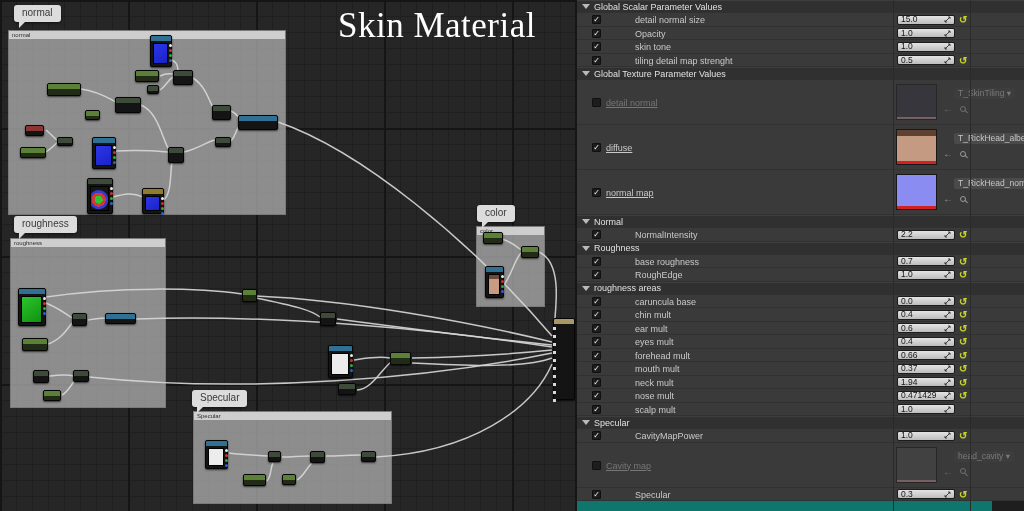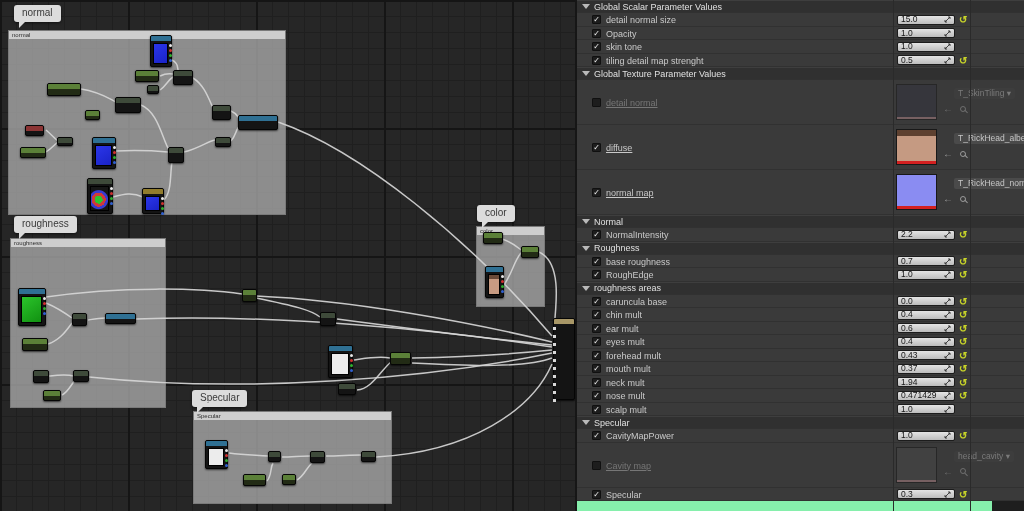--- a/index.html
+++ b/index.html
@@ -37,36 +37,36 @@
   .th-green    { background:linear-gradient(145deg,#2bc42b,#119111); }
   .th-white    { background:#ececec; }
   .th-face     { background:linear-gradient(#6b4a38 0 22%, #c89b82 22% 100%); }
   .th-colorful { background:radial-gradient(circle at 45% 55%, #2dc42d 0 4px, #cf3a3a 4px 7px, #3a3acf 7px 9px, #161616 10px); }
   .pins { position:absolute; right:-1px; top:8px; display:flex; flex-direction:column; gap:2px; }
   .pins span { width:3px; height:3px; border-radius:50%; display:block; }
   .outpins { position:absolute; left:-1px; top:8px; display:flex; flex-direction:column; gap:5px; }
   .outpins span { width:3px; height:3px; background:#d9d9d9; display:block; }
 
   
-  #panel { position:absolute; left:577px; top:0; width:415px; height:511px; background:#86efac;
+  #panel { position:absolute; left:577px; top:0; width:415px; height:511px; background:#0f766e;
     font-size:9px; color:#c9c9c9; }
   #panel-rows { position:relative; }
   .vdiv { position:absolute; top:0; bottom:0; width:1px; background:#2a2a2a; z-index:9; }
   .row { position:relative; width:447px; border-bottom:1px solid #313131; }
   .cat { height:13px; background:#303030; border-top:1px solid #3e3e3e; display:flex; align-items:center;
     gap:4px; padding-left:5px; color:#e0e0e0; }
   .cat .tri { width:0; height:0; border-left:4px solid transparent; border-right:4px solid transparent;
     border-top:5px solid #b9b9b9; }
   .prow { height:13.5px; background:#3a3a3a; }
   .trow { height:45px; background:#3a3a3a; }
   .chk { position:absolute; left:15px; width:9px; height:9px; background:#1d1d1d; border:1px solid #101010;
     border-radius:1px; color:#efefef; font-size:8px; line-height:7px; text-align:center; }
   .prow .chk { top:2px; } .trow .chk { top:18px; }
   .plabel { position:absolute; left:29px; white-space:nowrap; }
-  .prow .plabel { top:2px; } .trow .plabel { top:18px;text-decoration:underline; }
+  .prow .plabel { top:2px;margin-left:29px; } .trow .plabel { top:18px;text-decoration:underline; }
   .dim { color:#767676; }
   .spin { position:absolute; left:320px; top:1.5px; width:58px; height:10px;
     background:linear-gradient(#e4e4e4,#bdbdbd); border:1px solid #1c1c1c; border-radius:2px;
     color:#161616; display:flex; align-items:center; justify-content:space-between; padding:0 3px; }
   .spin .val { font-size:8.5px; line-height:9px; }
   .reset { position:absolute; left:382px; top:1px; color:#c9d529; font-size:10px; line-height:11px;
     font-weight:bold; }
   .pthumb { position:absolute; left:319px; top:4px; width:41px; height:36px; border:1px solid #181818; }
   .pthumb .stripe { position:absolute; left:0; right:0; bottom:0; height:3px; }
   .pt-skintiling { background:#34343f; } .pt-skintiling .stripe { background:#a98084; height:2px; }
@@ -81,20 +81,21 @@
   .mag { width:6px; height:6px; border:1.4px solid #9a9a9a; border-radius:50%; position:relative; display:inline-block; }
   .mag::after { content:""; position:absolute; width:4px; height:1.4px; background:#9a9a9a;
     right:-3px; bottom:-2px; transform:rotate(45deg); }
   .dim-ic { opacity:0.55; }
 </style>
 </head>
 <body>
 
 <div id="stage">
   <div id="graph">
+    <div id="graph-title">Skin Material</div>
     <div id="comments-layer">
         <div class="comment" style="left: 8px; top: 30px; width: 278px; height: 185px;">
           <div class="chdr">normal</div>
         </div>
         <div class="comment" style="left: 10px; top: 238px; width: 156px; height: 170px;">
           <div class="chdr">roughness</div>
         </div>
         <div class="comment" style="left: 193px; top: 411px; width: 199px; height: 93px;">
           <div class="chdr">Specular</div>
         </div>
@@ -511,21 +512,21 @@
             <svg width="7" height="7" viewBox="0 0 7 7">
               <path d="M1,6 L6,1 M1,6 L1,4 M1,6 L3,6 M6,1 L4,1 M6,1 L6,3" stroke="#333" stroke-width="0.9" fill="none"></path>
             </svg>
           </div>
           <span class="reset">↺</span>
         </div>
         <div class="row prow">
           <div class="chk">✓</div>
           <span class="plabel">forehead mult</span>
           <div class="spin">
-            <span class="val">0.43</span>
+            <span class="val">0.66</span>
             <svg width="7" height="7" viewBox="0 0 7 7">
               <path d="M1,6 L6,1 M1,6 L1,4 M1,6 L3,6 M6,1 L4,1 M6,1 L6,3" stroke="#333" stroke-width="0.9" fill="none"></path>
             </svg>
           </div>
           <span class="reset">↺</span>
         </div>
         <div class="row prow">
           <div class="chk">✓</div>
           <span class="plabel">mouth mult</span>
           <div class="spin">

